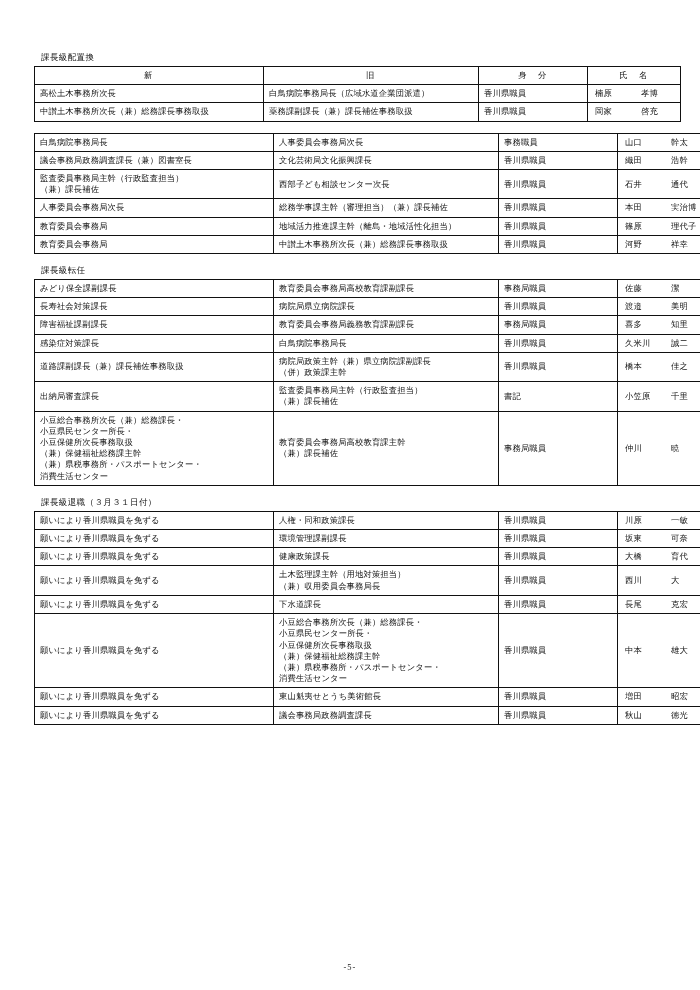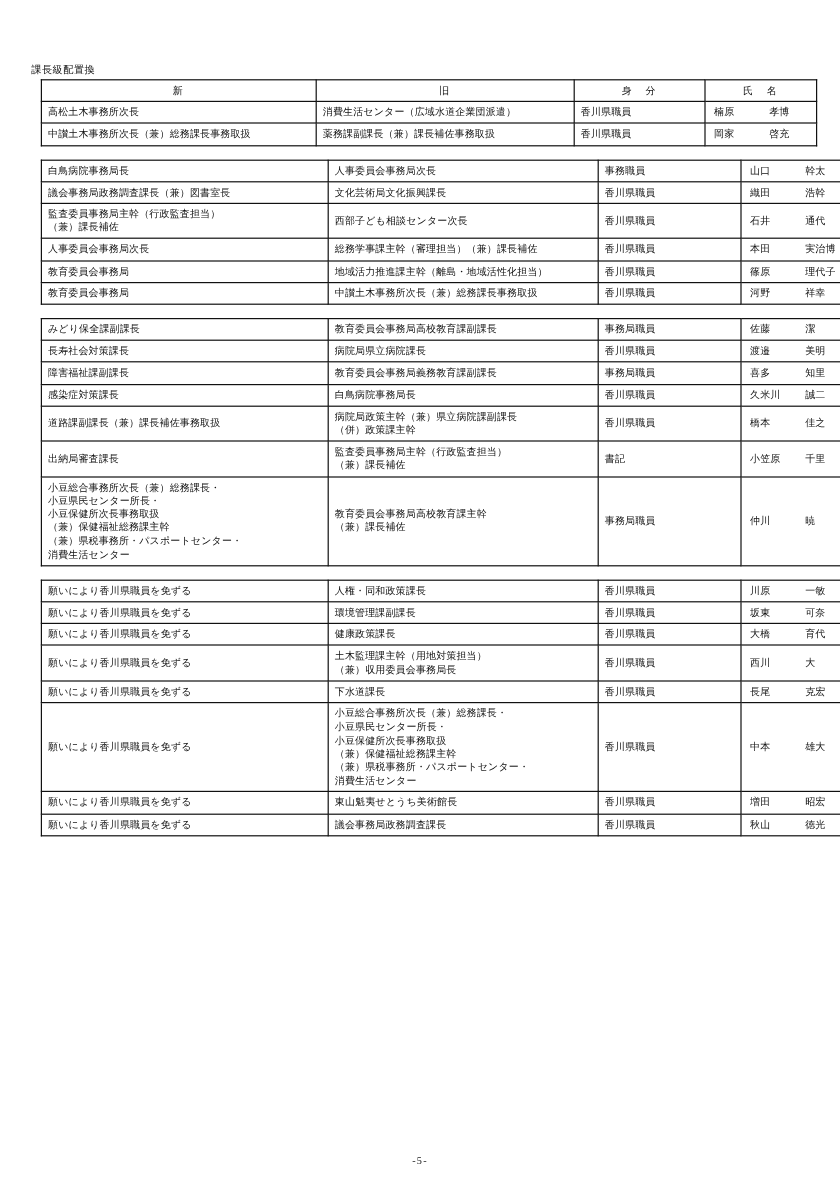--- a/index.html
+++ b/index.html
@@ -22,23 +22,23 @@
     padding: 52px 22px 0 25px;
     position: relative;
   }
   .section {
     margin-bottom: 11px;
   }
   .section-title {
     font-size: 8.5px;
     line-height: 12px;
     letter-spacing: 0.4px;
-    margin: 0 0 2px 1px;
+    margin: 0 0 2px 16px;
     color: #111;
-    font-family: Liberation Sans, sans-serif;
+    font-family: Liberation Mono, monospace;
     font-weight: normal;
   }
   table.ptable {
     border-collapse: collapse;
     width: 642px;
     margin-left: 9px;
     table-layout: fixed;
     background: #fff;
   }
   table.ptable td, table.ptable th {
@@ -97,21 +97,21 @@
             <tr>
               <th class="col-new">新</th>
               <th class="col-old">旧</th>
               <th class="col-status">身　分</th>
               <th class="col-name">氏　名</th>
             </tr>
           </thead>
           <tbody>
             <tr>
               <td class="col-new">高松土木事務所次長</td>
-              <td class="col-old">消費生活センター（広域水道企業団派遣）</td>
+              <td class="col-old">白鳥病院事務局長（広域水道企業団派遣）</td>
               <td class="col-status">香川県職員</td>
               <td class="col-name">
                 <span class="name-cell">
                   <span class="name-sei">楠原</span>
                   <span class="name-mei">孝博</span>
                 </span>
               </td>
             </tr>
             <tr>
               <td class="col-new">中讃土木事務所次長（兼）総務課長事務取扱</td>
@@ -194,20 +194,21 @@
                 <span class="name-cell">
                   <span class="name-sei">河野</span>
                   <span class="name-mei">祥幸</span>
                 </span>
               </td>
             </tr>
           </tbody>
         </table>
       </div>
       <div class="section">
+        <div class="section-title">課長級転任</div>
         <table class="ptable">
           <tbody>
             <tr>
               <td class="col-new">みどり保全課副課長</td>
               <td class="col-old">教育委員会事務局高校教育課副課長</td>
               <td class="col-status">事務局職員</td>
               <td class="col-name">
                 <span class="name-cell">
                   <span class="name-sei">佐藤</span>
                   <span class="name-mei">潔</span>
@@ -285,20 +286,21 @@
                 <span class="name-cell">
                   <span class="name-sei">仲川</span>
                   <span class="name-mei">暁</span>
                 </span>
               </td>
             </tr>
           </tbody>
         </table>
       </div>
       <div class="section">
+        <div class="section-title">課長級退職（３月３１日付）</div>
         <table class="ptable">
           <tbody>
             <tr>
               <td class="col-new">願いにより香川県職員を免ずる</td>
               <td class="col-old">人権・同和政策課長</td>
               <td class="col-status">香川県職員</td>
               <td class="col-name">
                 <span class="name-cell">
                   <span class="name-sei">川原</span>
                   <span class="name-mei">一敏</span>

